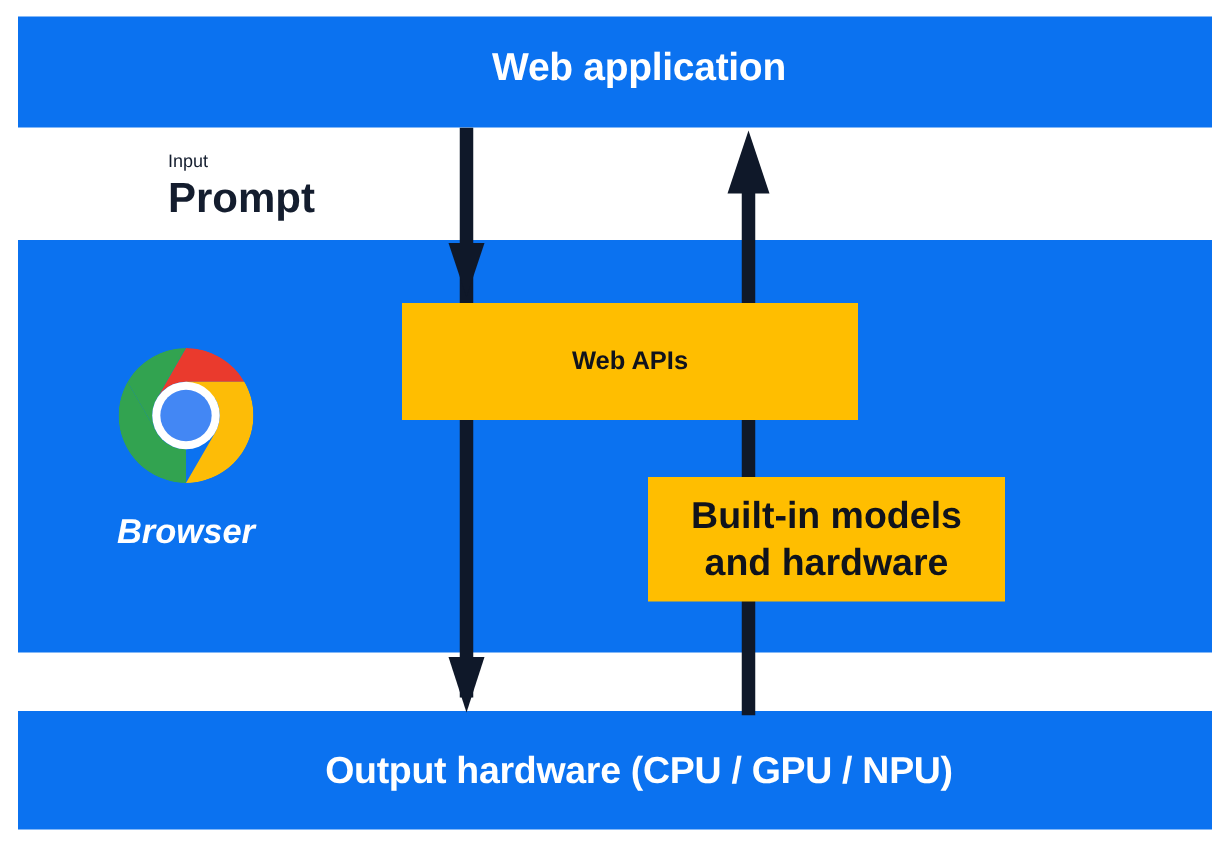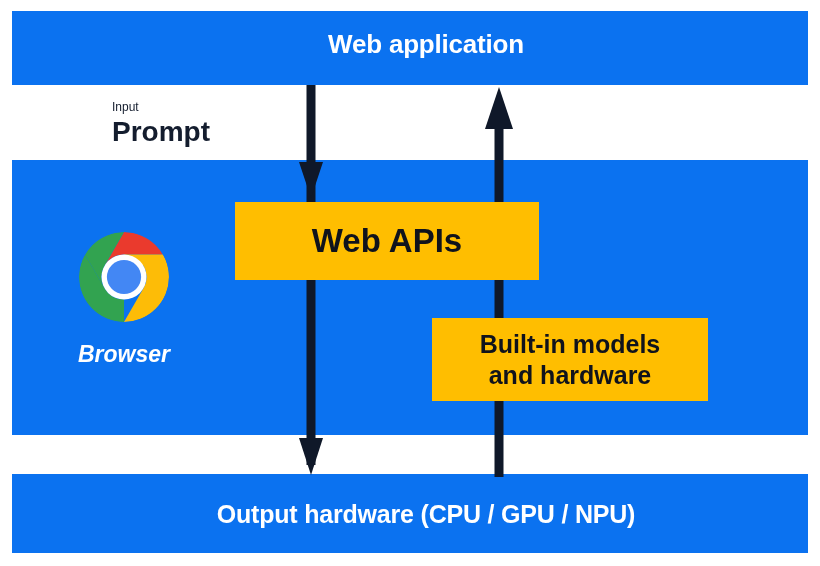--- a/index.html
+++ b/index.html
@@ -108,30 +108,30 @@
     position: absolute;
     background: #ffbe00;
     display: flex;
     align-items: center;
     justify-content: center;
     text-align: center;
     color: #10131c;
     font-weight: bold;
   }
   #box-web-apis {
-    left: 235px;
+    left: 268px;
     top: 202px;
     width: 304px;
     height: 78px;
-    font-size: 33px;
+    font-size: 17px;
   }
   #box-built-in-models {
     left: 432px;
     top: 318px;
-    width: 276px;
+    width: 238px;
     height: 83px;
     font-size: 25px;
     line-height: 1.22;
   }
 
   
   #browser-group {
     position: absolute;
     left: 46px;
     top: 232px;

